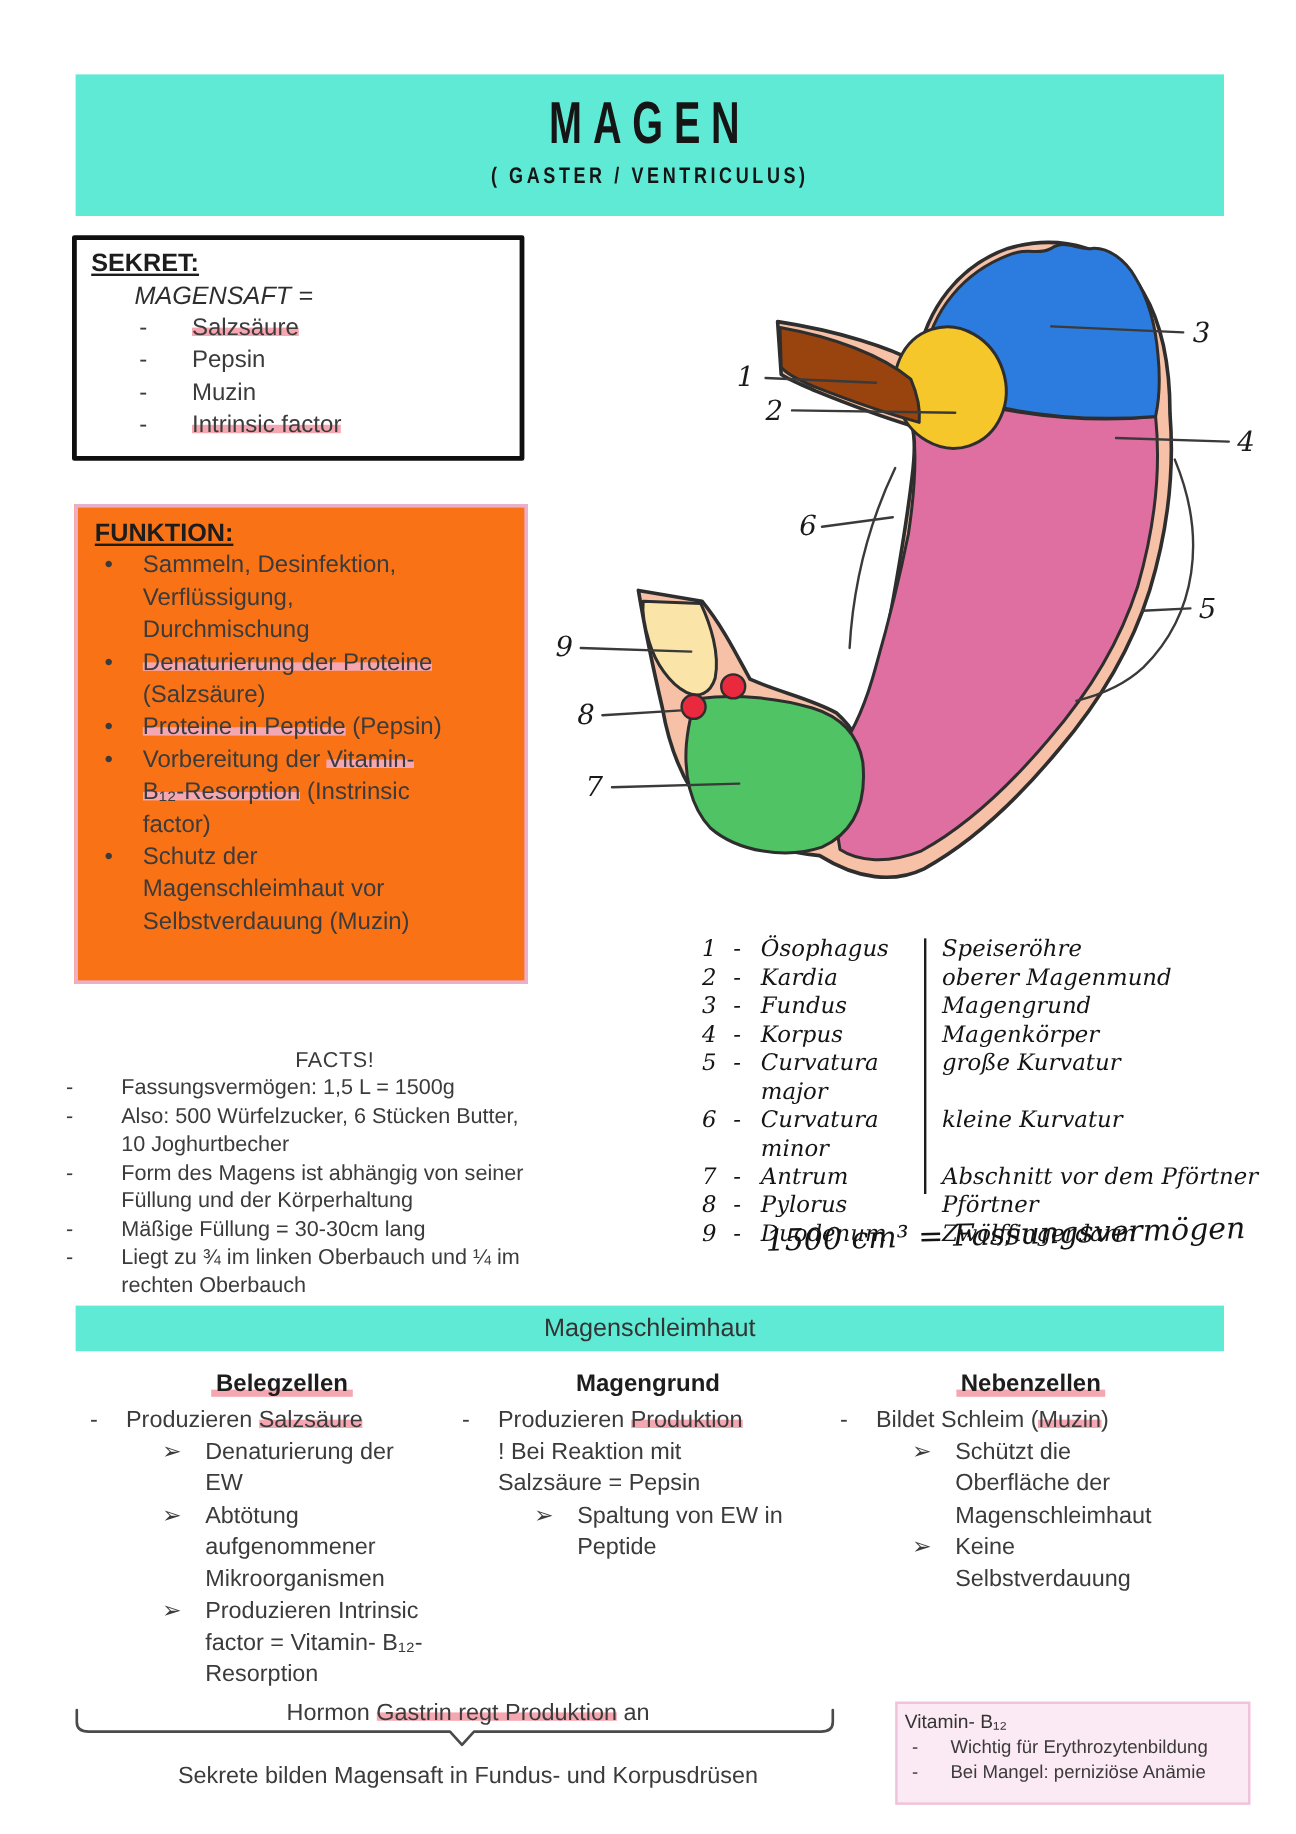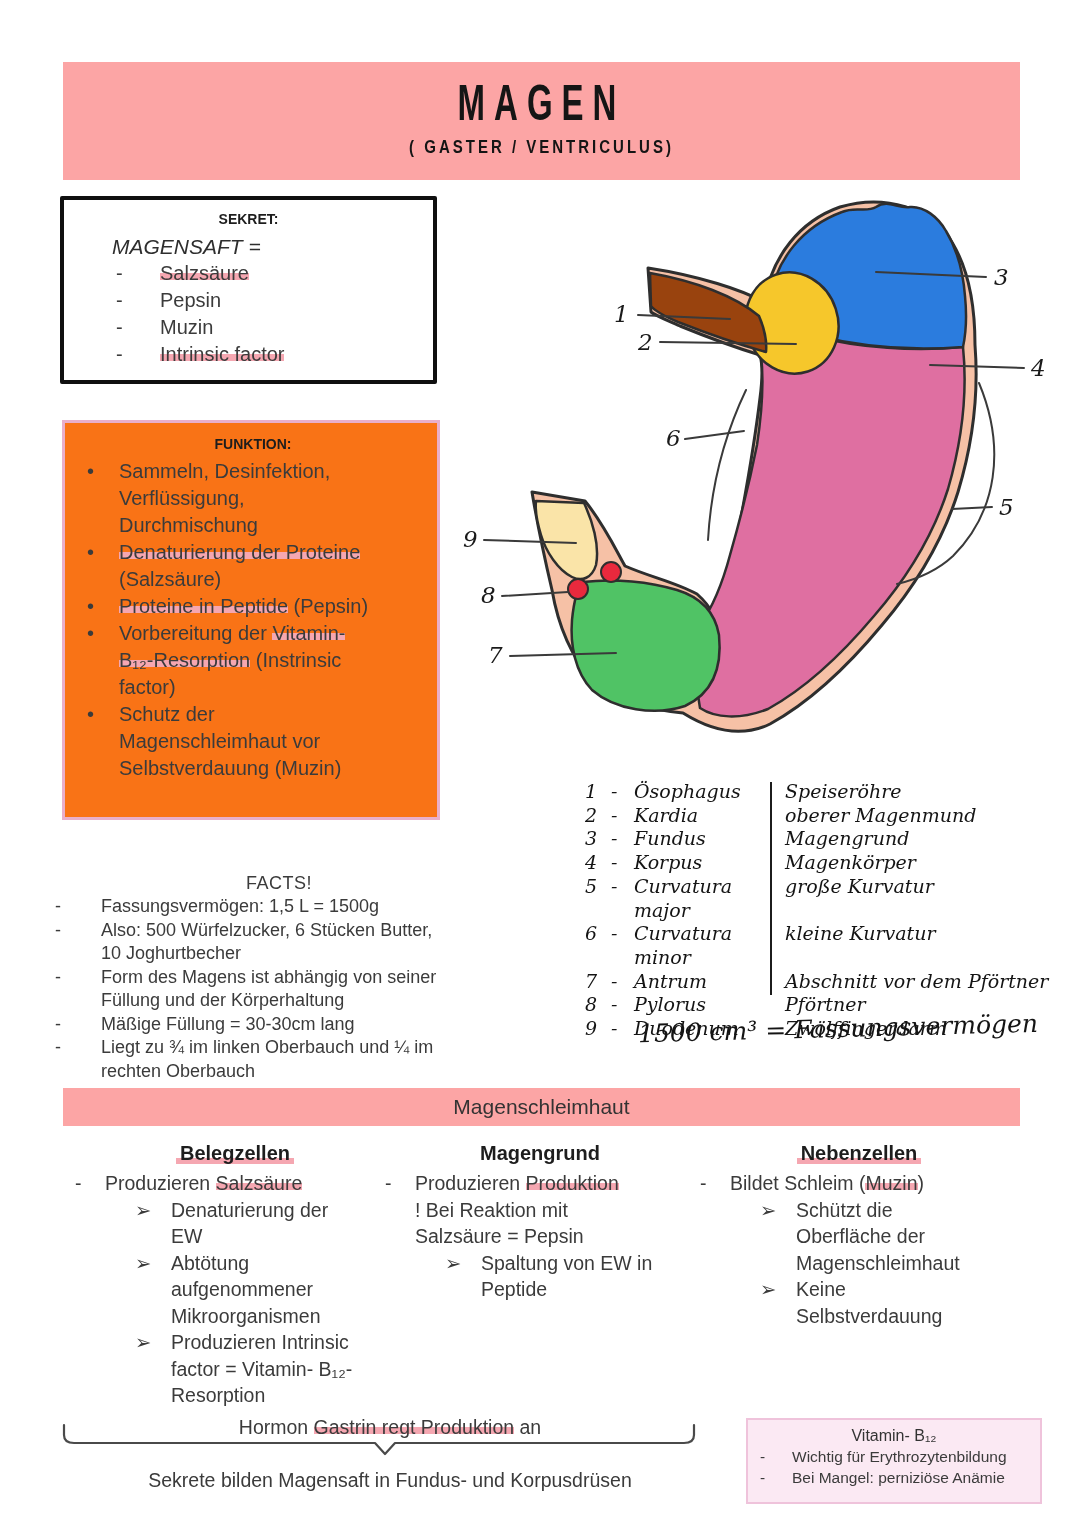--- a/index.html
+++ b/index.html
@@ -2,38 +2,38 @@
 <html><head>
 <meta charset="utf-8">
 <style>
   html,body{margin:0;padding:0;}
   body{
     width:1080px;height:1528px;position:relative;background:#ffffff;
     font-family:"Liberation Sans","DejaVu Sans",sans-serif;color:#3b3b3b;
     overflow:hidden;
   }
   
-  .banner{position:absolute;left:63px;width:957px;background:#fca5a5;}
+  .banner{position:absolute;left:63px;width:957px;background:#5eead4;}
   .top-banner{top:62px;height:118px;text-align:center;}
   .main-title{margin-top:22px;font-size:33px;font-weight:bold;letter-spacing:9px;
     transform:scaleY(1.5);color:#151515;font-family:"Liberation Sans",sans-serif;}
   .subtitle{margin-top:16px;font-size:15px;font-weight:bold;letter-spacing:3px;
     transform:scaleY(1.25);color:#151515;}
   .mucosa-banner{top:1088px;height:38px;display:flex;align-items:center;justify-content:center;
     font-size:21px;color:#333;}
   
   .sekret-box{position:absolute;left:60px;top:196px;width:377px;height:188px;
     border:4px solid #0f0f0f;border-radius:2px;box-sizing:border-box;padding:6px 12px;background:#fff;}
-  .box-heading{text-align:center;font-weight:bold;font-size:14px;color:#1d1d1d;line-height:27px;}
+  .box-heading{text-align:left;font-weight:bold;font-size:21px;color:#1d1d1d;line-height:27px;text-decoration:underline;}
   .sekret-lead{font-style:italic;font-size:21px;line-height:27px;color:#2e2e2e;margin-left:36px;}
   .funktion-box{position:absolute;left:62px;top:420px;width:378px;height:400px;
     border:3px solid #E9AFCB;box-sizing:border-box;padding:8px 10px 8px 14px;background:#f97316;}
   .vitamin-box{position:absolute;left:746px;top:1418px;width:296px;height:86px;
     background:#FBE9F3;border:2px solid #EFC3DB;box-sizing:border-box;padding:5px 6px;}
-  .vitamin-title{text-align:center;font-size:16px;line-height:21px;color:#333;}
+  .vitamin-title{font-size:16px;line-height:21px;color:#333;}
   
   .dash-item{display:flex;font-size:20px;line-height:27px;}
   .dash{flex:none;}
   .dash-text{white-space:pre-line;}
   .sekret-box .dash{width:44px;padding-left:40px;}
   .bullet-item{display:flex;font-size:20px;line-height:27px;}
   .bullet{width:32px;padding-left:8px;flex:none;}
   .bullet-text{white-space:pre-line;}
   .facts{position:absolute;left:40px;top:852px;width:478px;}
   .facts-heading{text-align:center;font-size:18px;line-height:24px;letter-spacing:.5px;margin-top:19px;}

